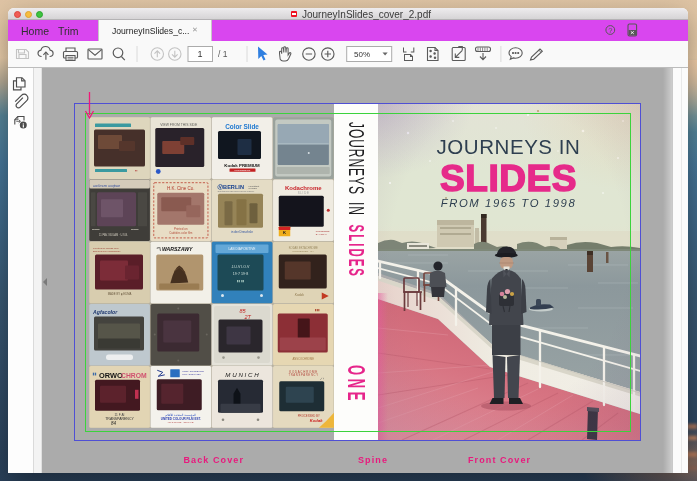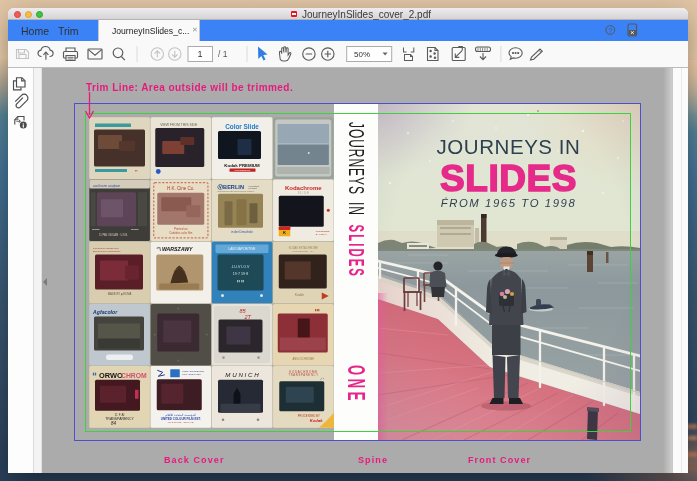--- a/index.html
+++ b/index.html
@@ -14,26 +14,26 @@
  box-shadow:0 10px 28px rgba(0,0,0,.38);}
 #titlebar{position:absolute;left:0;top:0;width:680px;height:11px;
  background:linear-gradient(180deg,#eeecee,#d6d4d6);border-bottom:1px solid #b4b2b4;}
 .tl{position:absolute;top:3px;width:5px;height:5px;border-radius:50%;}
 #tl-r{left:6px;background:#f05c55;border:0.5px solid #d8453e;}
 #tl-y{left:17px;background:#f6bd3e;border:0.5px solid #dfa131;}
 #tl-g{left:28px;background:#3ec43f;border:0.5px solid #2aa32e;}
 #title{position:absolute;left:294px;top:1px;font-size:10px;color:#3a3a3a;letter-spacing:0;}
 #pdficon{position:absolute;left:283px;top:2.5px;width:5.5px;height:6.5px;background:#e12; border-radius:1px;}
 #pdficon:after{content:"";position:absolute;left:1px;top:2.5px;width:3.5px;height:1.5px;background:#fff;}
-#tabbar{position:absolute;left:0;top:12px;width:680px;height:21px;background:#3b82f6;}
+#tabbar{position:absolute;left:0;top:12px;width:680px;height:21px;background:#d946ef;}
 .tabtxt{position:absolute;top:4.5px;font-size:10.5px;color:#303030;}
 #tab-home{left:13px;}
 #tab-tools{left:50px;}
 #activetab{position:absolute;left:90px;top:0;width:100px;height:21px;background:#f9f9f9;
- border-left:1px solid #c6c6c6;border-right:1px solid #c6c6c6;}
+ border-left:1px solid #c6c6c6;border-right:1px solid #c6c6c6;padding-left:12px;}
 #activetab span{position:absolute;left:13px;top:5.5px;font-size:8.6px;color:#222;}
 #tabclose{left:93px !important;top:6px !important;font-size:7px !important;color:#999 !important;}
 #tbicons{position:absolute;left:578px;top:0px;}
 #toolbar{position:absolute;left:0;top:33px;width:680px;height:26px;background:#f9f9f9;border-bottom:1px solid #bcbcbc;}
 #sidebar{position:absolute;left:0;top:60px;width:25px;height:405px;background:#fdfdfd;border-right:1px solid #dadada;}
 #strip{position:absolute;left:26px;top:60px;width:7px;height:405px;background:#f3f3f3;border-right:1px solid #e0e0e0;}
 #canvas{position:absolute;left:34px;top:60px;width:630px;height:405px;background:#ababab;}
 #rightstrip{position:absolute;left:664px;top:60px;width:16px;height:405px;background:#fbfbfb;border-left:1px solid #c9c9c9;}
 #rightstrip .inner{position:absolute;left:8px;top:0;width:1px;height:405px;background:#e9e9e9;}
 
@@ -201,21 +201,20 @@
   </div>
   <div id="strip"></div>
   <div id="canvas"></div>
   <div id="rightstrip">
       <div class="inner"></div>
     </div>
   <svg style="position:absolute;left:33px;top:268px;z-index:5" width="8" height="12" viewBox="0 0 8 12">
       <path d="M6 2 L2 6 L6 10 Z" fill="#7a7a7a"></path>
     </svg>
   <div style="position:absolute;left:655px;top:60px;width:9px;height:405px;background:linear-gradient(90deg,rgba(255,255,255,0),rgba(255,255,255,0.4));z-index:4"></div>
-  <div id="trimtext">Trim Line: Area outside will be trimmed.</div>
   <svg id="arrow" width="12" height="32" viewBox="0 0 12 32">
     <line x1="5.5" y1="2" x2="5.5" y2="25" stroke="#ef1979" stroke-width="1.3"></line>
     <path d="M1.5 21 L5.5 28 L9.5 21" fill="none" stroke="#ef1979" stroke-width="1.3"></path>
   </svg>
   <div id="backart"><svg width="245" height="311" viewBox="0 0 245 311">
         <rect x="0" y="0" width="245" height="311" fill="#b6b0a0"></rect>
         <g transform="translate(0.00,0.00)">
           <rect x="0.3" y="0.3" width="60.6" height="61.6" rx="1.5" fill="#ded6bd"></rect>
           <rect x="6.0" y="6.5" width="36.0" height="3.5" rx="0.5" fill="#3a9aa0"></rect>
           <rect x="5.0" y="12.5" width="51.0" height="37.0" rx="1.5" fill="#46302a"></rect>
@@ -605,16 +604,16 @@
 <text x="130.5" y="50.5" text-anchor="middle" font-size="20.5" fill="#2e3f50" letter-spacing="0.55">JOURNEYS IN</text>
 <text x="130.5" y="88" text-anchor="middle" font-size="37" font-weight="bold" fill="#e62a8a" stroke="#e62a8a" stroke-width="1.5" letter-spacing="0.55">SLIDES</text>
 <text x="130.5" y="103.5" text-anchor="middle" font-size="11.3" font-style="italic" fill="#2e3f50" letter-spacing="1.6">FROM 1965 TO 1998</text>
 </g>
 
 <rect x="0" y="190" width="10" height="147" fill="url(#lpink)"></rect>
 <rect width="262" height="337" fill="url(#vig)"></rect>
 </svg></div>
   <div id="bluerect"></div>
   <div id="greenrect"></div>
-  <div class="label" style="left:156px;width:80px;text-align:left;">Back Cover</div>
+  <div class="label" style="left:156px;width:80px;text-align:right;">Back Cover</div>
   <div class="label" style="left:320px;width:60px;text-align:right;">Spine</div>
   <div class="label" style="left:460px;width:80px;text-align:left;">Front Cover</div>
 </div>
 
 </body></html>

